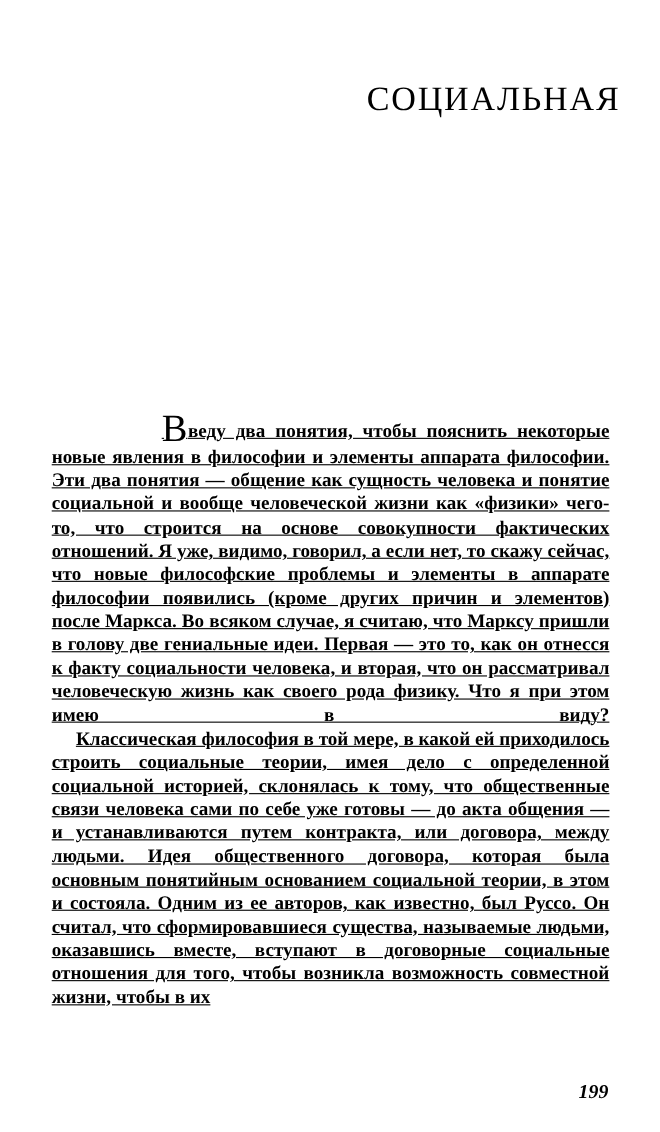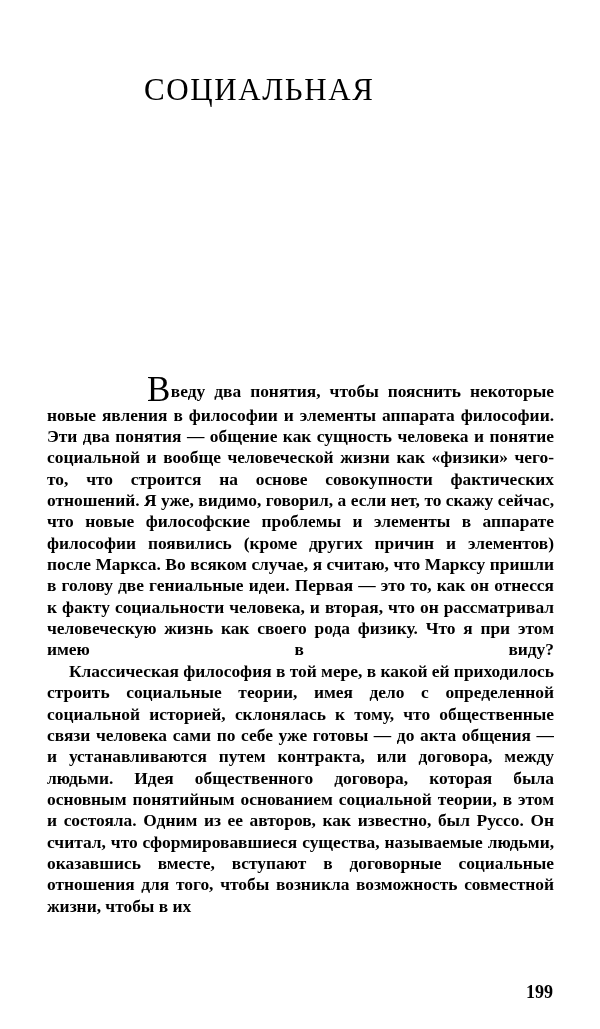--- a/index.html
+++ b/index.html
@@ -27,39 +27,41 @@
     width: 420px;
   }
   .title-line {
     font-family: "Liberation Serif", "DejaVu Serif", serif;
     font-weight: 400;
     font-size: 31px;
     line-height: 36px;
     letter-spacing: 1.6px;
     color: #000000;
     white-space: nowrap;
+    text-align: right;
   }
 
   
   #body-text {
     position: absolute;
     left: 47px;
     top: 376px;
     width: 507px;
   }
   .para {
     font-family: "Liberation Serif", "DejaVu Serif", serif;
     font-weight: 700;
     font-size: 17.4px;
     line-height: 21.35px;
     text-align: justify;
     text-justify: inter-word;
     color: #000000;
     margin: 0;
     hyphens: manual;
+    text-decoration: underline;
   }
   .para.lead {
     
     text-indent: 100px;
   }
   .para.indent {
     text-indent: 22px;
   }
   .dropcap {
     font-weight: 400;
@@ -77,20 +79,21 @@
 
   
   #folio {
     position: absolute;
     left: 0;
     top: 982px;
     width: 553px;
     text-align: right;
     font-family: "Liberation Serif", "DejaVu Serif", serif;
     font-weight: 700;
+    font-style: italic;
     font-size: 18px;
     color: #000000;
   }
 </style>
 </head>
 <body>
 
 <div id="page">
 
   <div id="title-block">

